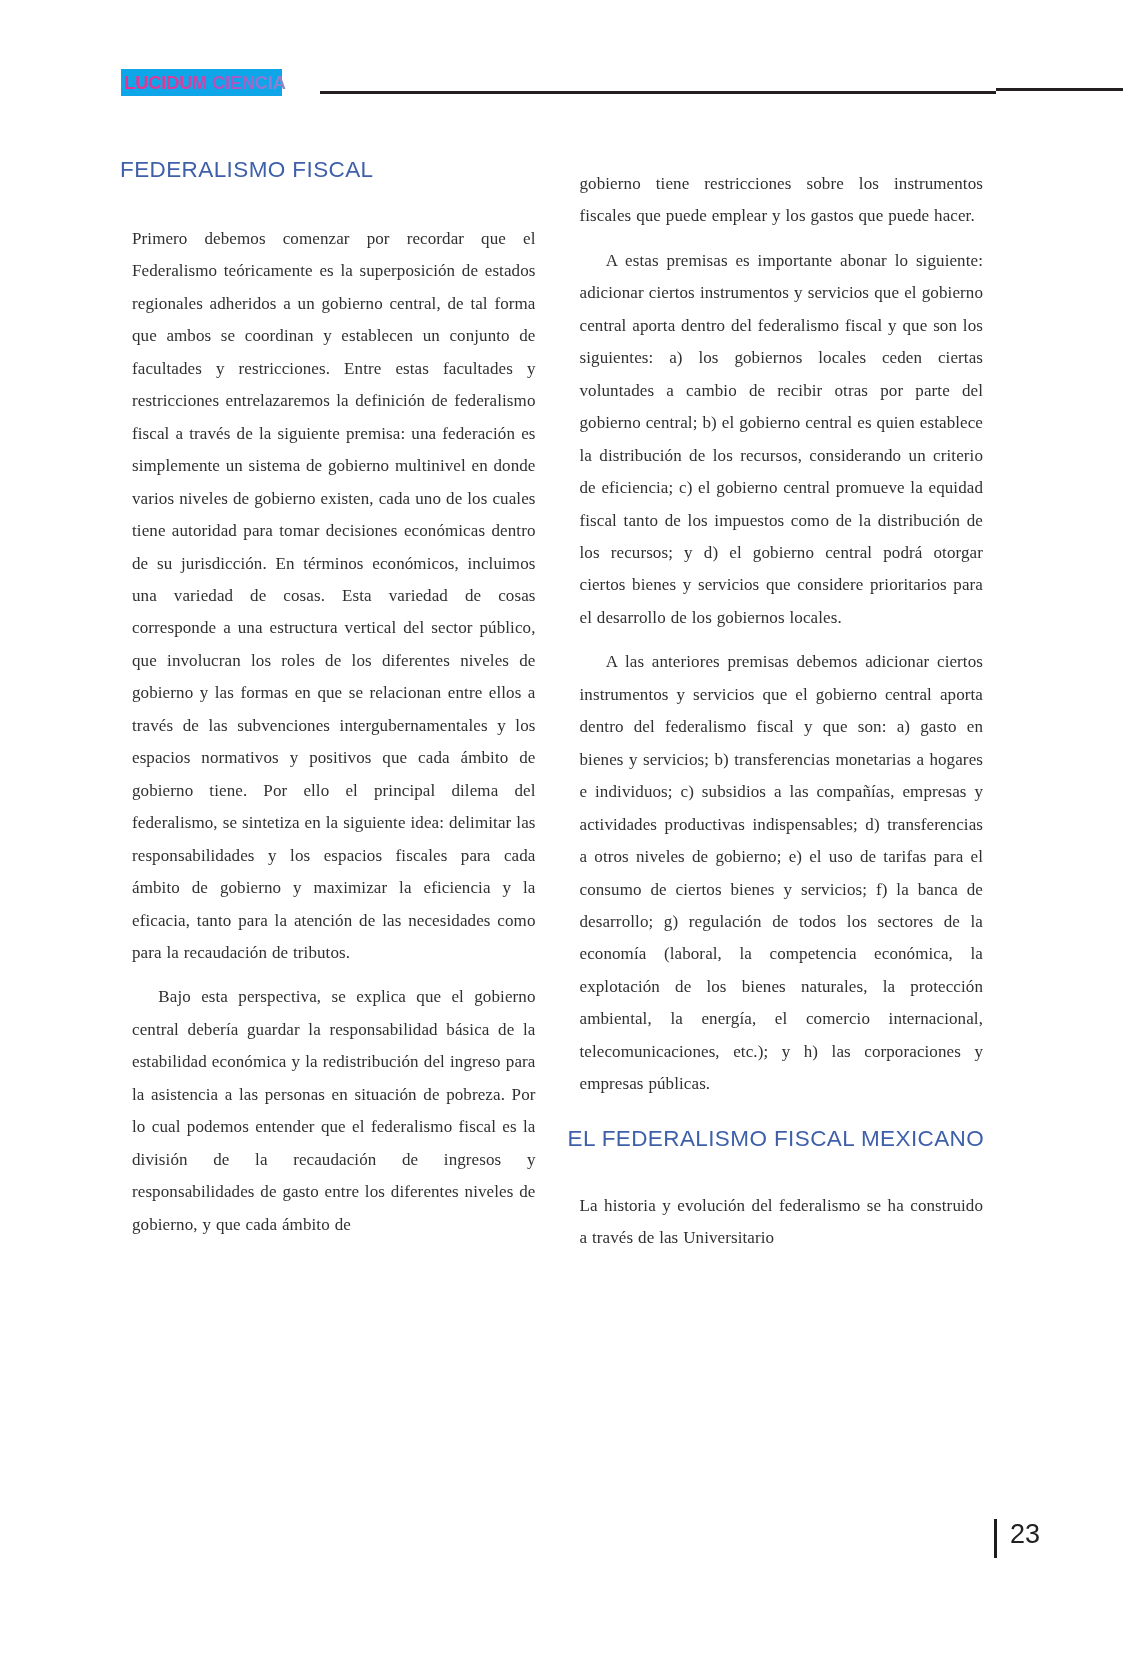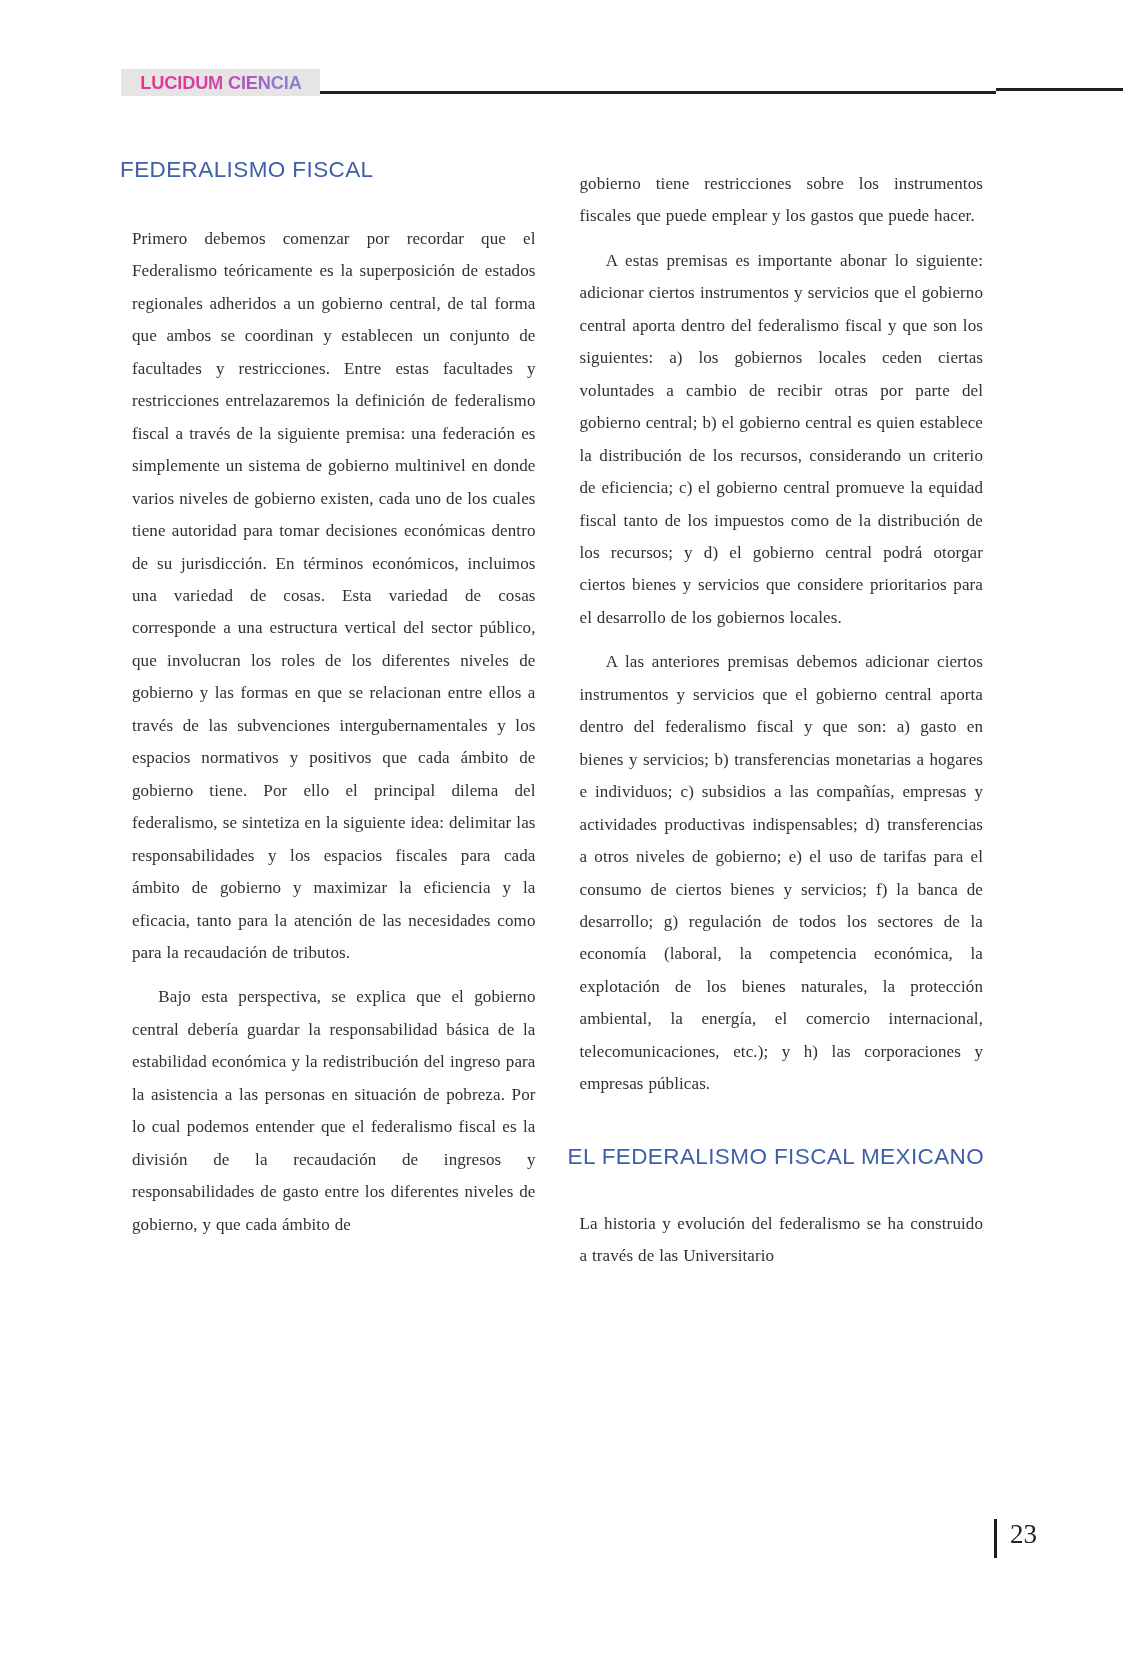--- a/index.html
+++ b/index.html
@@ -7,23 +7,23 @@
     position:relative;
     width:1123px;height:1654px;
     background:#ffffff;
     overflow:hidden;
     font-family:"Liberation Serif", serif;
     color:#303030;
   }
   
   .logo-box{
     position:absolute;left:121px;top:69px;
-    width:199px;height:27px;
-    background:#e5e5e5;
-    display:flex;align-items:center;justify-content:center;
+    width:161px;height:27px;
+    background:#0ea5e9;
+    display:flex;align-items:center;justify-content:flex-start;
   }
   .logo-text{
     font-family:"Liberation Sans", sans-serif;
     font-weight:bold;
     font-size:19px;
     letter-spacing:-0.2px;
     background:linear-gradient(90deg,#ee2f8d 0%,#d93e9d 38%,#b055c4 68%,#9279d2 88%,#8d86c9 100%);
     -webkit-background-clip:text;
     background-clip:text;
     color:transparent;
@@ -59,21 +59,21 @@
     letter-spacing:0.4px;
     margin:0 0 40px 0;
     line-height:27px;
   }
   .subheading{
     font-family:"Liberation Sans", sans-serif;
     font-size:22.5px;
     font-weight:400;
     color:#3e5fa9;
     letter-spacing:0.4px;
-    margin:42px 0 38px 0;
+    margin:24px 0 38px 0;
     line-height:27px;
     white-space:nowrap;
   }
 
   
   .footer{
     position:absolute;left:120px;top:1516px;
     font-family:"Liberation Sans", sans-serif;
     color:#3b3b3b;
     font-size:16.5px;
@@ -84,21 +84,21 @@
     display:inline-block;width:6px;height:6px;
     background:#4053a8;margin:0 8px;
     transform:translateY(-1px);
   }
   .pagenum-bar{
     position:absolute;left:994px;top:1519px;
     width:3px;height:39px;background:#1c1c1c;
   }
   .pagenum{
     position:absolute;left:1010px;top:1519px;
-    font-family:Liberation Serif, serif;
+    font-family:Liberation Sans, sans-serif;
     font-size:27px;color:#222222;
   }
 </style>
 </head>
 <body>
 
 <div class="page">
 
   <div class="logo-box">
     <span class="logo-text">LUCIDUM CIENCIA</span>

